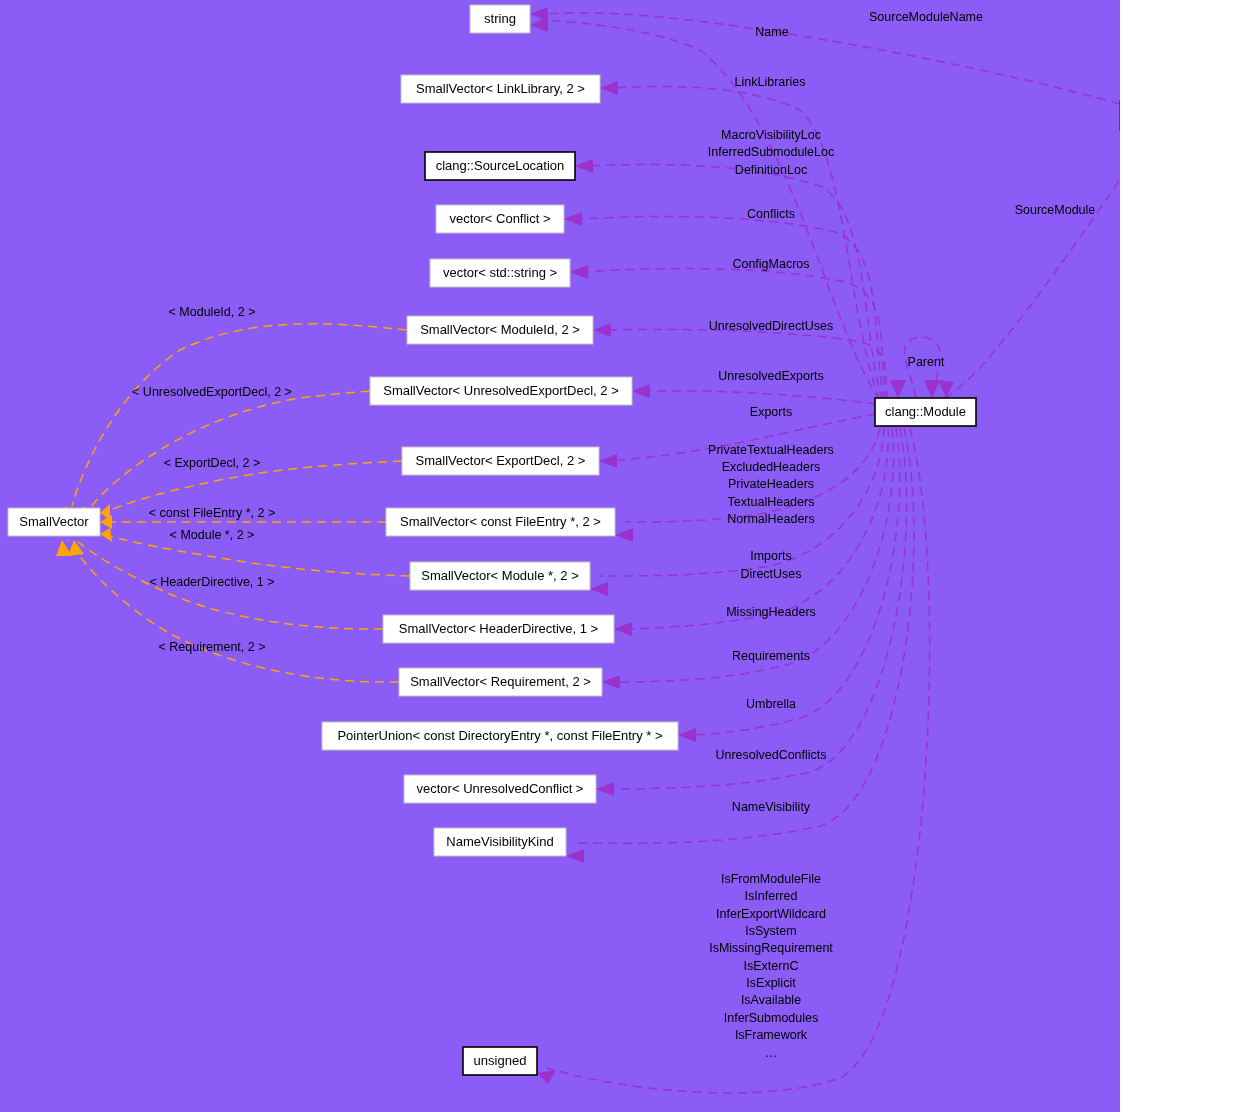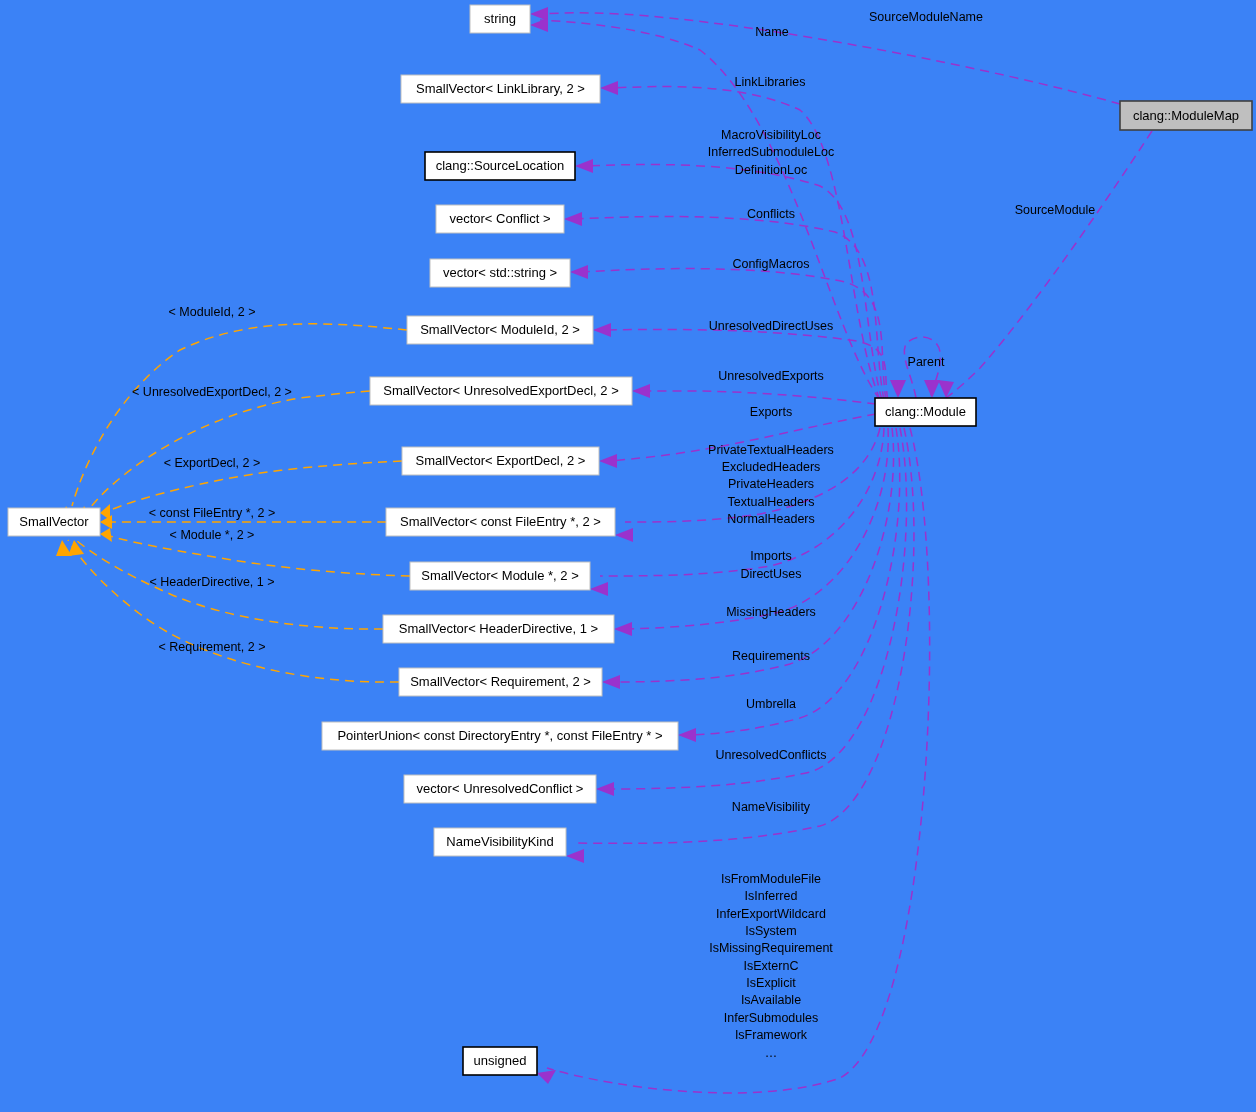--- a/index.html
+++ b/index.html
@@ -2,23 +2,23 @@
 <html><head>
 <meta charset="utf-8">
 <style>
   html, body {
     margin: 0;
     padding: 0;
     background: #ffffff;
   }
   #diagram-root {
     position: relative;
-    width: 1256px;
+    width: 1120px;
     height: 1112px;
-    background: #3b82f6;
+    background: #8b5cf6;
     font-family: "Liberation Sans", sans-serif;
     overflow: hidden;
   }
   svg#graph {
     position: absolute;
     left: 0;
     top: 0;
     width: 1256px;
     height: 1112px;
     display: block;

